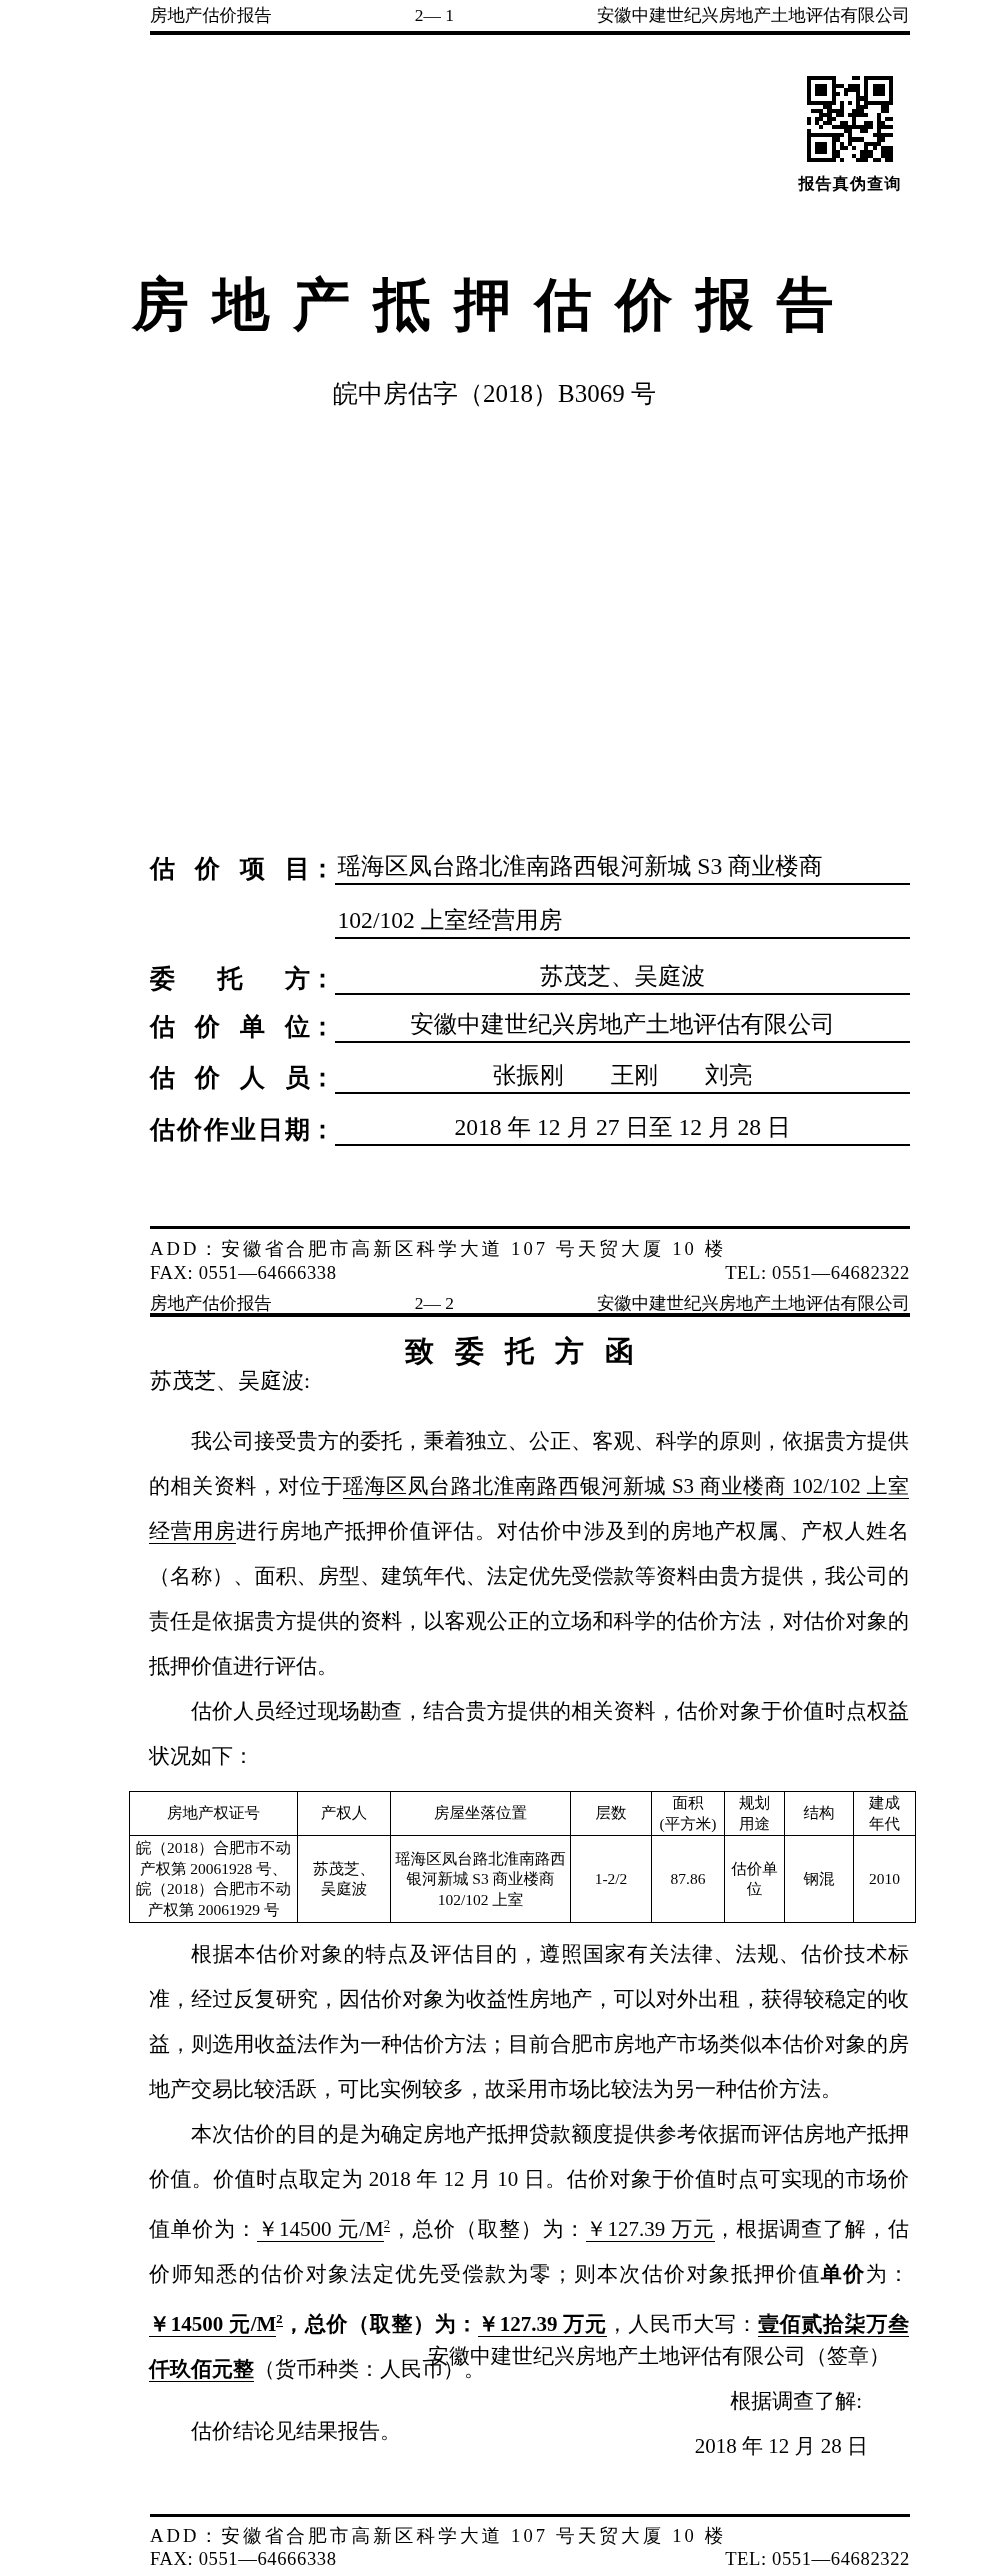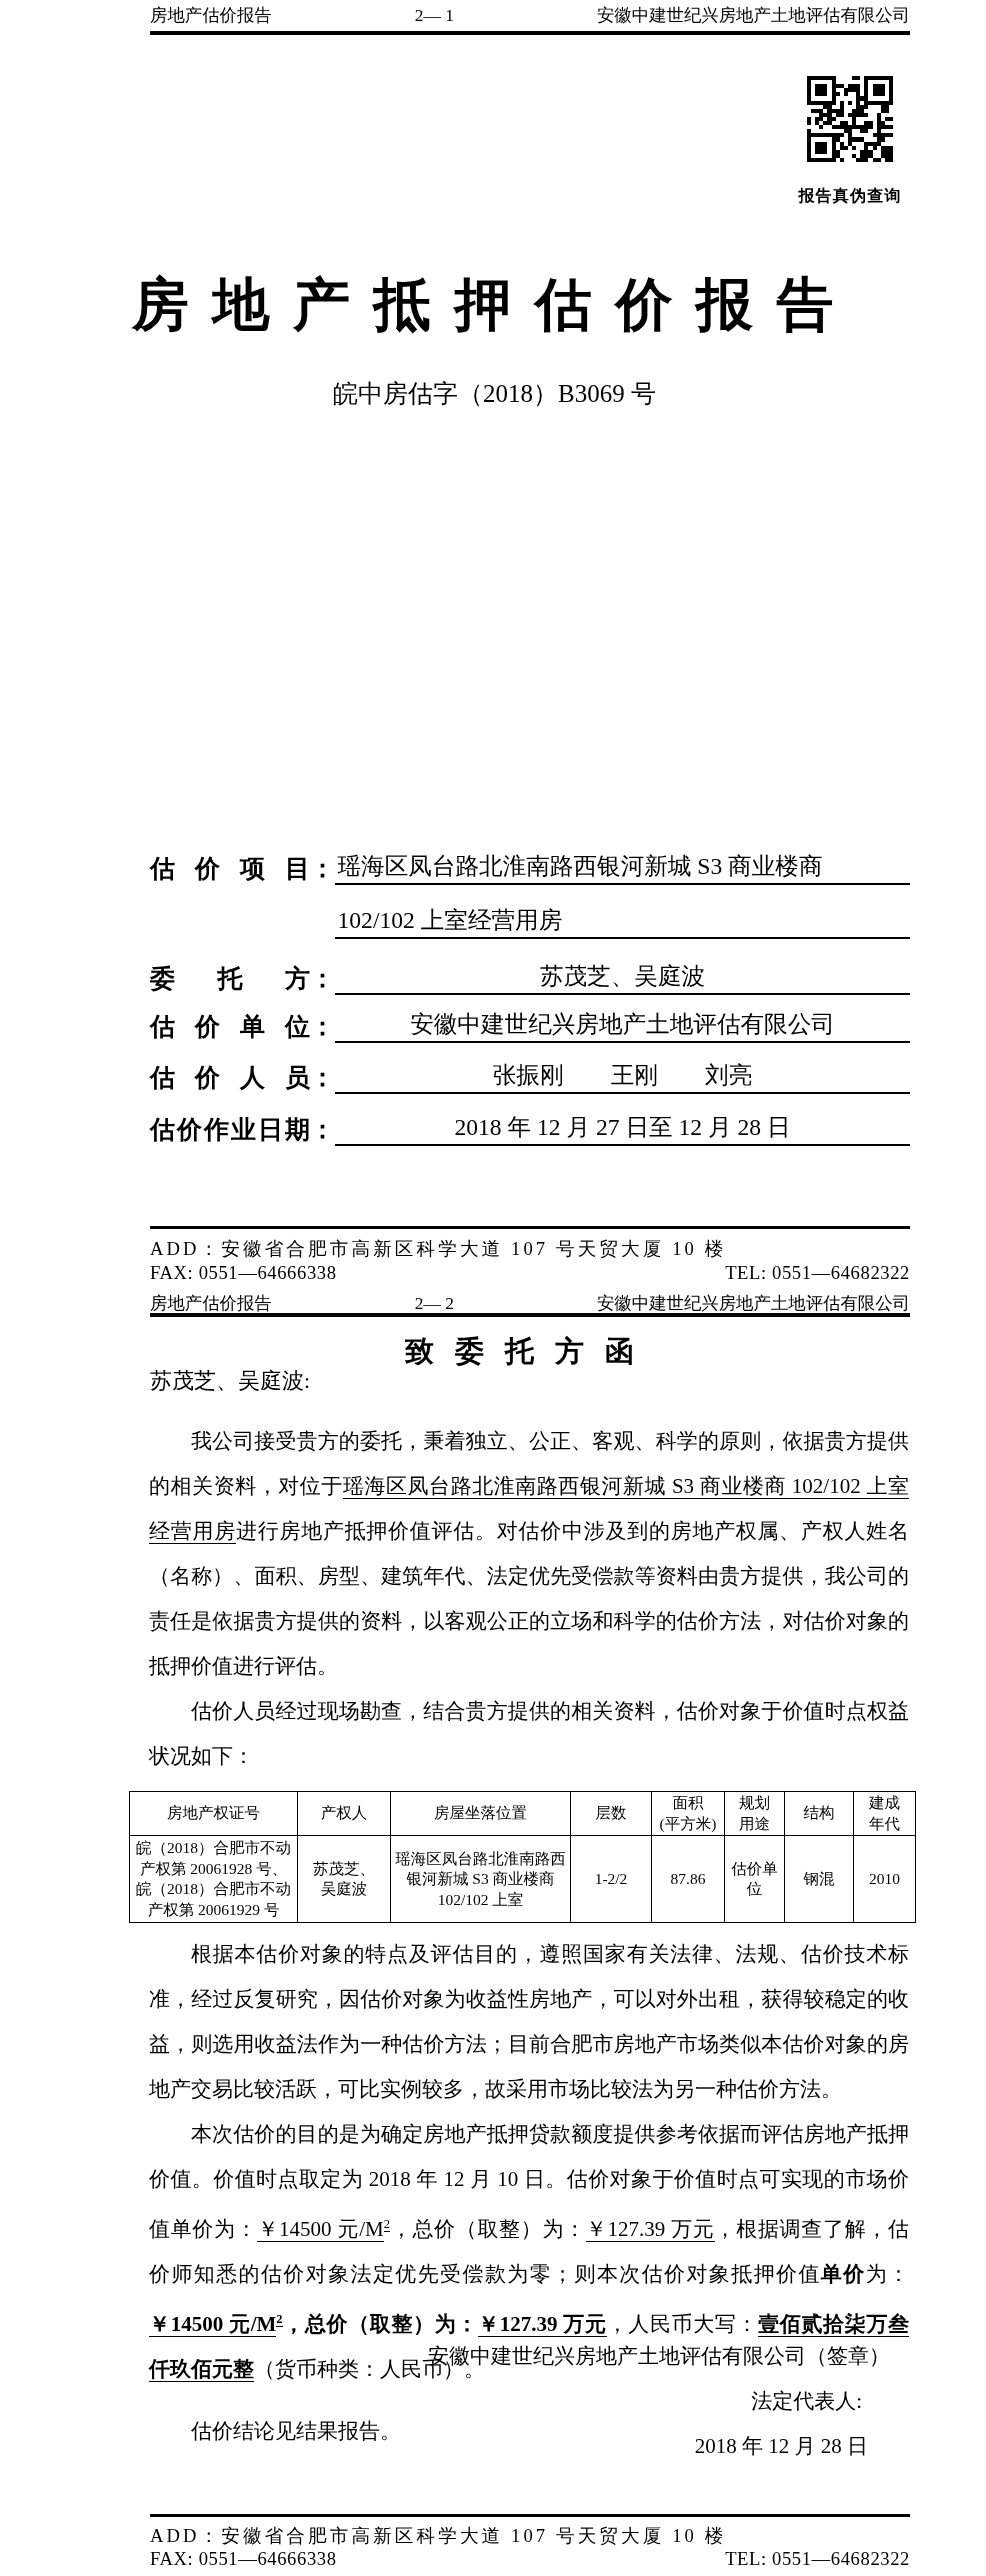--- a/index.html
+++ b/index.html
@@ -14,21 +14,21 @@
   .thinrule{height:3.1px;}
   .foot-add{position:absolute;left:150px;width:760px;font-size:18.6px;letter-spacing:3.1px;line-height:23.6px;}
   .foot-line{position:absolute;left:150px;width:760px;display:flex;justify-content:space-between;
              font-size:18.6px;line-height:23.6px;letter-spacing:0.6px;}
 
   
   .qrbox{position:absolute;left:807px;top:76px;width:86px;height:86px;
          display:grid;grid-template-columns:repeat(21,1fr);grid-template-rows:repeat(21,1fr);}
   .qrbox .m{background:#fff;}
   .qrbox .m.on{background:#000;}
-  .qrcap{position:absolute;left:794px;top:186px;width:112px;text-align:center;
+  .qrcap{position:absolute;left:794px;top:174px;width:112px;text-align:center;
          font-size:16px;font-weight:bold;letter-spacing:1.2px;}
 
   
   .title{position:absolute;left:75px;top:267px;width:839px;text-align:center;
          font-size:57px;font-weight:bold;letter-spacing:23.6px;white-space:nowrap;}
   .subtitle{position:absolute;left:75px;top:377px;width:839px;text-align:center;font-size:25px;}
 
   .frow{position:absolute;left:150px;width:760px;height:36px;display:flex;align-items:center;}
   .flabel{display:inline-block;width:160px;font-size:25px;font-weight:bold;
           text-align:justify;text-align-last:justify;line-height:31px;}
@@ -612,21 +612,21 @@
         </tr>
       </tbody>
     </table>
 
     <p class="aftertable"><span>根据本估价对象的特点及评估目的，遵照国家有关法律、法规、估价技术标准，经过反复研究，因估价对象为收益性房地产，可以对外出租，获得较稳定的收益，则选用收益法作为一种估价方法；目前合肥市房地产市场类似本估价对象的房地产交易比较活跃，可比实例较多，故采用市场比较法为另一种估价方法。</span></p>
     <p><span>本次估价的目的是为确定房地产抵押贷款额度提供参考依据而评估房地产抵押价值。价值时点取定为 2018 年 12 月 10 日。估价对象于价值时点可实现的市场价值单价为：</span><span class="u">￥14500 元/M</span><span class="u sup">2</span><span>，总价（取整）为：</span><span class="u">￥127.39 万元</span><span>，根据调查了解，估价师知悉的估价对象法定优先受偿款为零；则本次估价对象抵押价值</span><span class="b">单价</span><span>为：</span><span class="b u">￥14500 元/M</span><span class="b u sup">2</span><span class="b">，总价（取整）为：</span><span class="b u">￥127.39 万元</span><span>，人民币大写：</span><span class="b u">壹佰贰拾柒万叁仟玖佰元整</span><span>（货币种类：人民币）。</span></p>
     <p class="last"><span>估价结论见结果报告。</span></p>
   </div>
 
   <div class="sig" style="top:2342px;right:94px;">安徽中建世纪兴房地产土地评估有限公司（签章）</div>
-  <div class="sig" style="top:2387px;right:122px;">法定代表人:</div>
+  <div class="sig" style="top:2387px;right:122px;">根据调查了解:</div>
   <div class="sig" style="top:2432px;right:116px;">2018 年 12 月 28 日</div>
 
   <div class="rule thinrule" style="top:2514px;"></div>
   <div class="foot-add" style="top:2524px;">ADD：安徽省合肥市高新区科学大道 107 号天贸大厦 10 楼</div>
   <div class="foot-line" style="top:2547px;">
     <span>FAX: 0551—64666338</span>
     <span>TEL: 0551—64682322</span>
   </div>
 
 </div>

